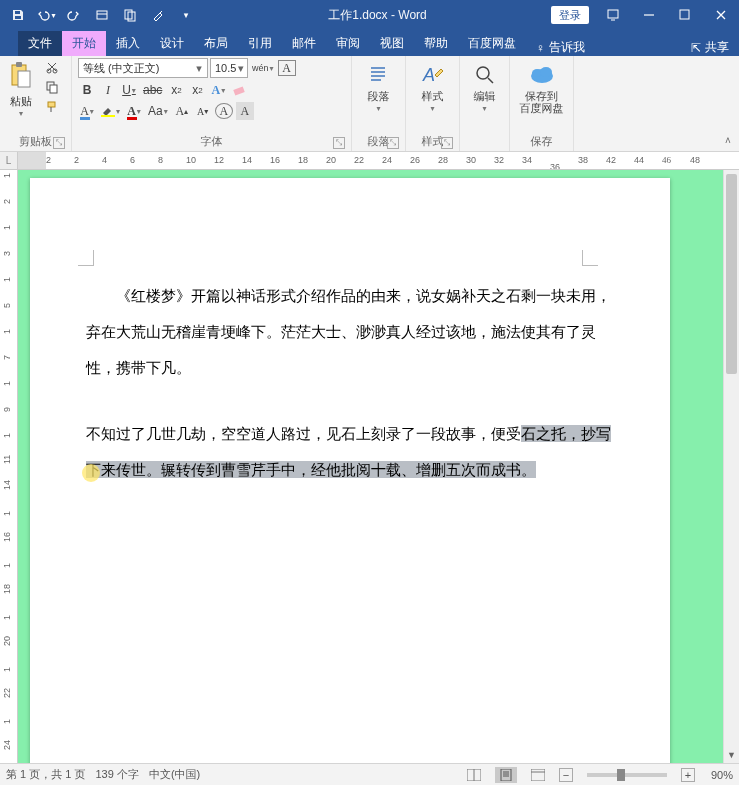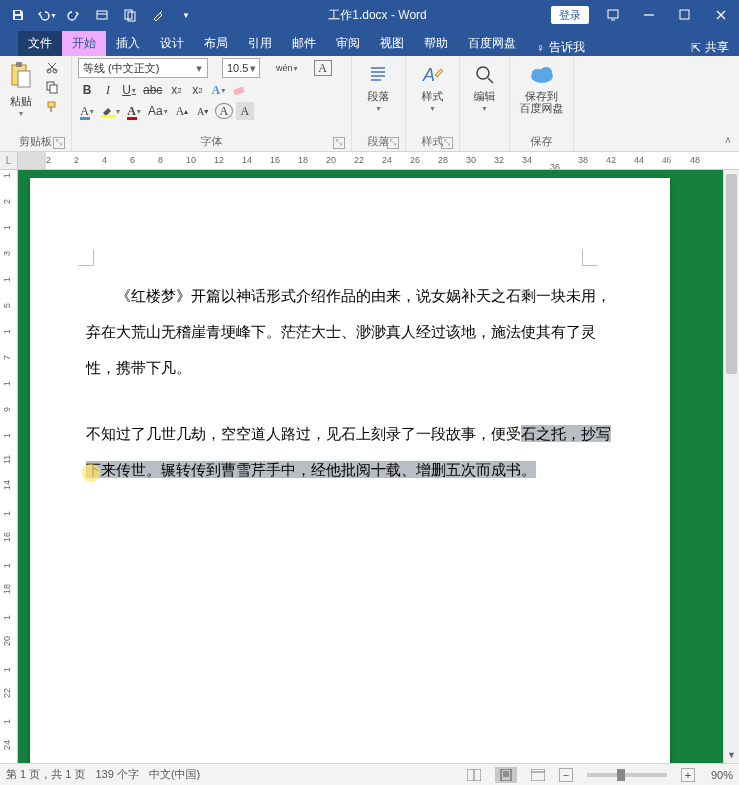--- a/index.html
+++ b/index.html
@@ -29,21 +29,21 @@
 .group-label { text-align:center; font-size:11px; color:#666; padding-bottom:2px; position:relative; }
 .group-label .launcher { position:absolute; right:0; bottom:2px; width:12px; height:12px; border:1px solid #aaa; font-size:8px; line-height:10px; color:#888; cursor:pointer; }
 
 
 .clip-left { display:flex; flex-direction:column; align-items:center; }
 .paste-ico { width:30px; height:36px; display:flex; align-items:center; justify-content:center; }
 .clip-side { display:flex; flex-direction:column; gap:2px; margin-left:2px; }
 .smbtn { width:20px; height:18px; display:flex; align-items:center; justify-content:center; cursor:pointer; }
 
 
-.font-top { display:flex; align-items:center; gap:14px; }
+.font-top { display:flex; align-items:center; gap:2px; }
 .font-combo { height:20px; border:1px solid #ababab; background:#fff; display:flex; align-items:center; padding:0 2px 0 4px; font-size:11px; }
 .font-combo .dd { width:12px; text-align:center; color:#666; cursor:pointer; }
 .font-name { width:130px; }
 .font-size { width:38px; }
 .rows { display:flex; flex-direction:column; gap:3px; margin-top:3px; }
 .row { display:flex; align-items:center; gap:3px; }
 .tb { min-width:18px; height:18px; display:flex; align-items:center; justify-content:center; cursor:pointer; font-size:12px; color:#444; position:relative; padding:0 2px; }
 .tb .dd { font-size:8px; margin-left:1px; color:#777; }
 
 
@@ -55,21 +55,21 @@
 .collapse { position:absolute; right:4px; bottom:4px; width:14px; height:14px; font-size:10px; color:#666; cursor:pointer; display:flex; align-items:center; justify-content:center; }
 
 
 .ruler-h { height:18px; background:#fff; border-bottom:1px solid #ccc; display:flex; align-items:center; position:relative; overflow:hidden; font-size:9px; color:#666; }
 .ruler-h .shade { background:#ddd; height:100%; display:inline-block; }
 
 
 .editwrap { flex:1; display:flex; overflow:hidden; }
 .ruler-v { width:18px; background:#fff; border-right:1px solid #ccc; position:relative; font-size:9px; color:#666; }
 .ruler-v .num { position:absolute; left:2px; transform:rotate(-90deg); transform-origin:left top; }
-.page-area { flex:1; background:#15803d; position:relative; overflow:hidden;padding-left:30px; }
+.page-area { flex:1; background:#86efac; position:relative; overflow:hidden;padding-left:30px; }
 .page { position:absolute; left:12px; top:8px; width:640px; height:740px; background:#fff; box-shadow:0 1px 4px rgba(0,0,0,.3); }
 .crop { position:absolute; width:16px; height:16px; border-color:#bbb; }
 .crop.tl2 { top:72px; left:48px; border-right:1px solid #bbb; border-bottom:1px solid #bbb;}
 .page-content { position:absolute; top:100px; left:56px; right:56px; font-family:"SimSun","宋体",serif; font-size:15px; line-height:2.4; color:#000; }
 .para { text-indent:2em; }
 .para2 { margin-top:30px; }
 .hl { background:#b9bec5; }
 .cursor-spot { position:absolute; width:18px; height:18px; border-radius:50%; background:rgba(255,230,100,.7); pointer-events:none; }
 .vscroll { position:absolute; right:0; top:0; bottom:0; width:16px; background:#f0f0f0; border-left:1px solid #ddd; }
 .vscroll .thumb { position:absolute; left:2px; right:2px; top:4px; height:200px; background:#c6c6c6; border-radius:2px; }

